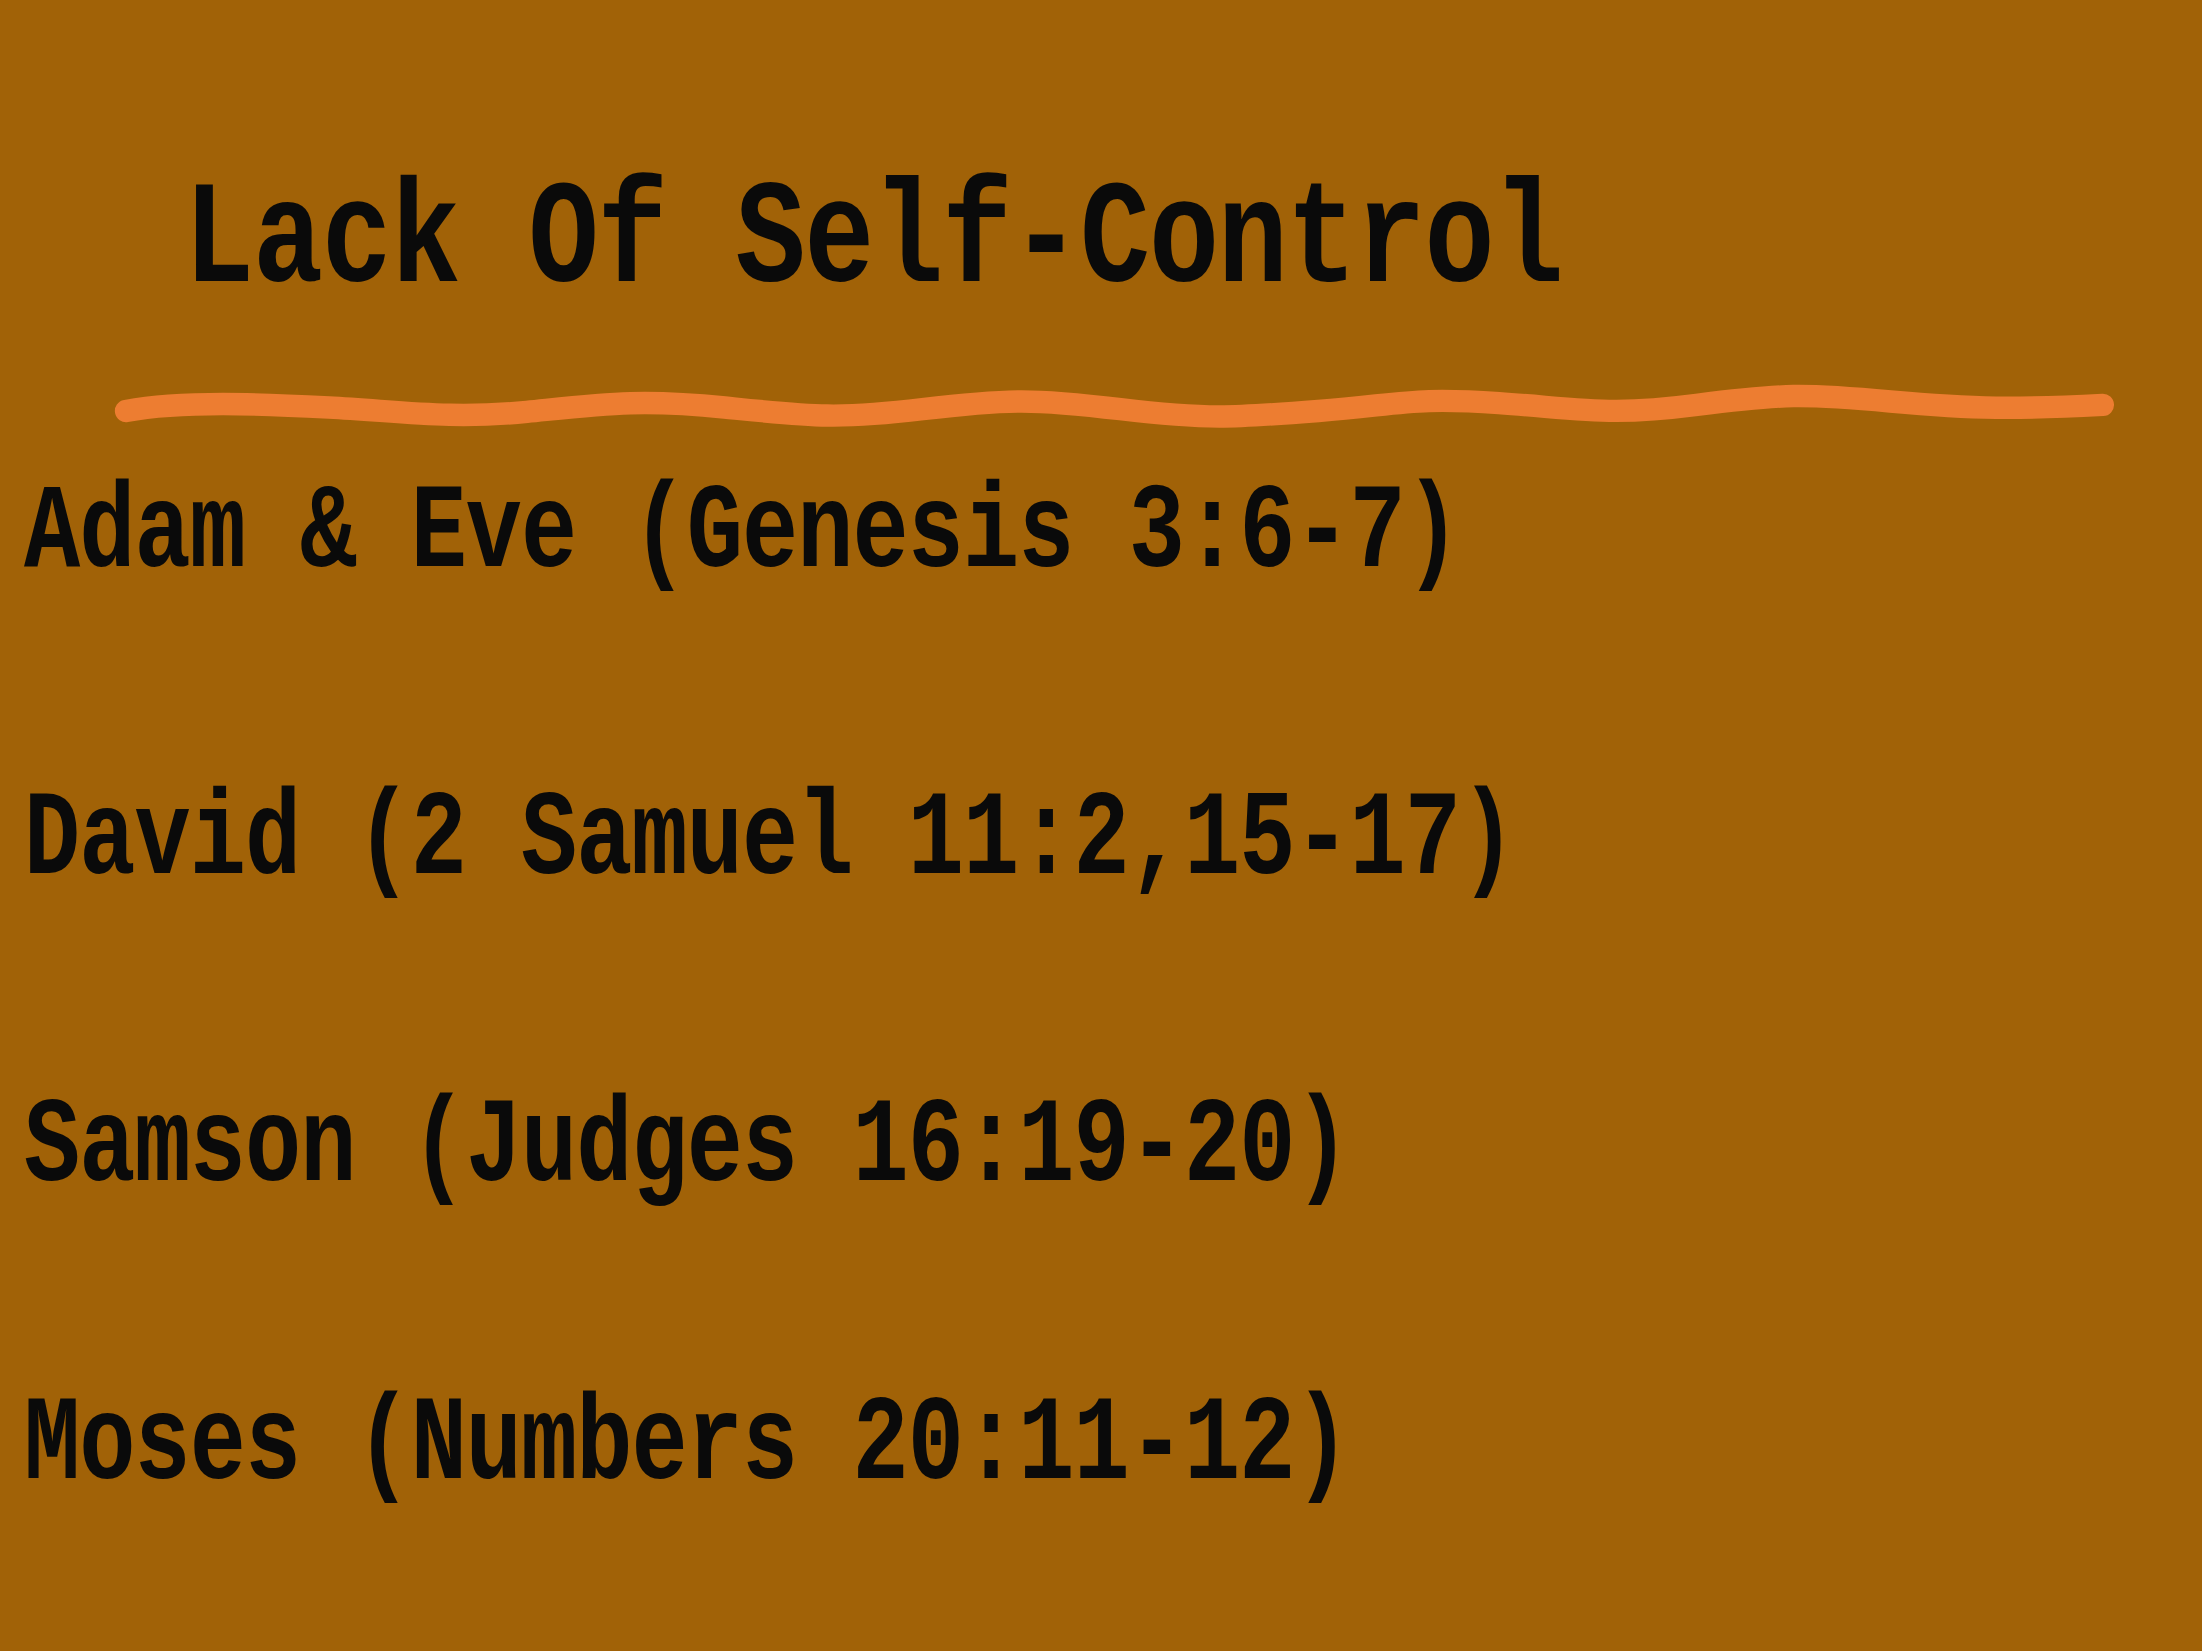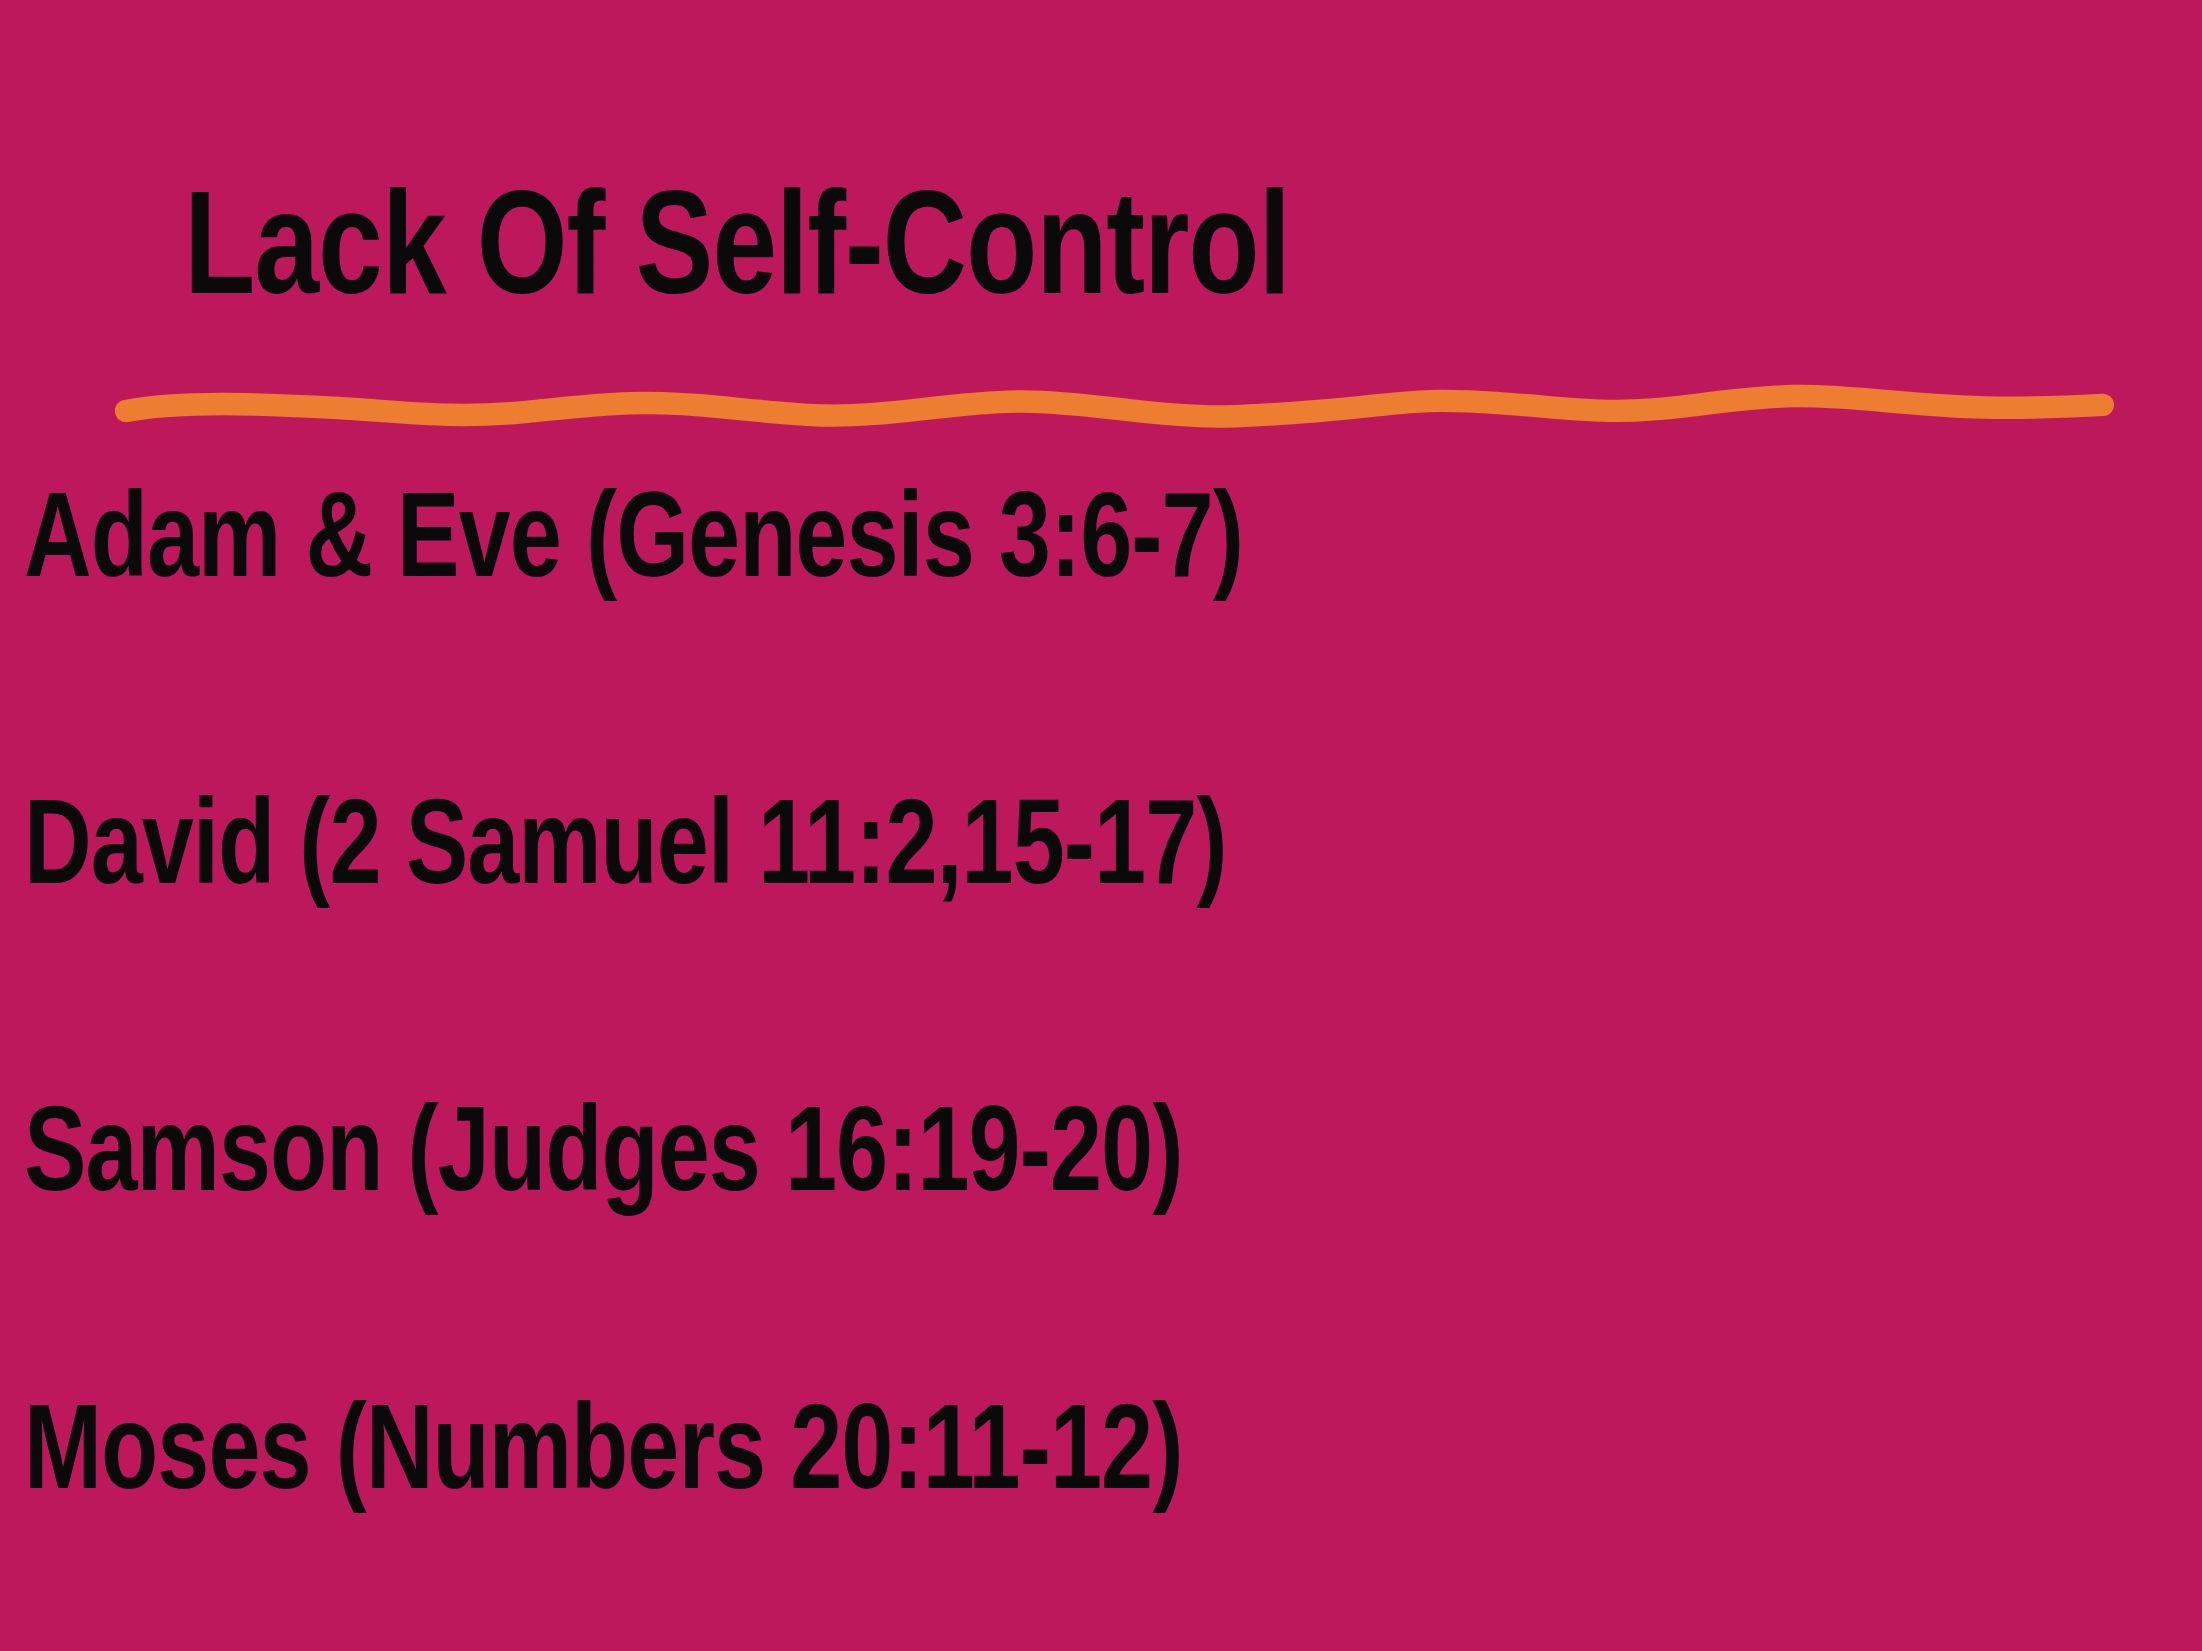--- a/index.html
+++ b/index.html
@@ -4,23 +4,23 @@
 <style>
   html, body {
     margin: 0;
     padding: 0;
     background: #ffffff;
   }
   .slide {
     position: relative;
     width: 2203px;
     height: 1652px;
-    background: #be185d;
+    background: #a16207;
     overflow: hidden;
-    font-family: Liberation Sans, sans-serif;
+    font-family: Liberation Mono, monospace;
   }
   .slide-title {
     position: absolute;
     left: 184px;
     top: 159px;
     font-size: 146px;
     font-weight: bold;
     color: #0a0a0a;
     line-height: 1.15;
     white-space: nowrap;

